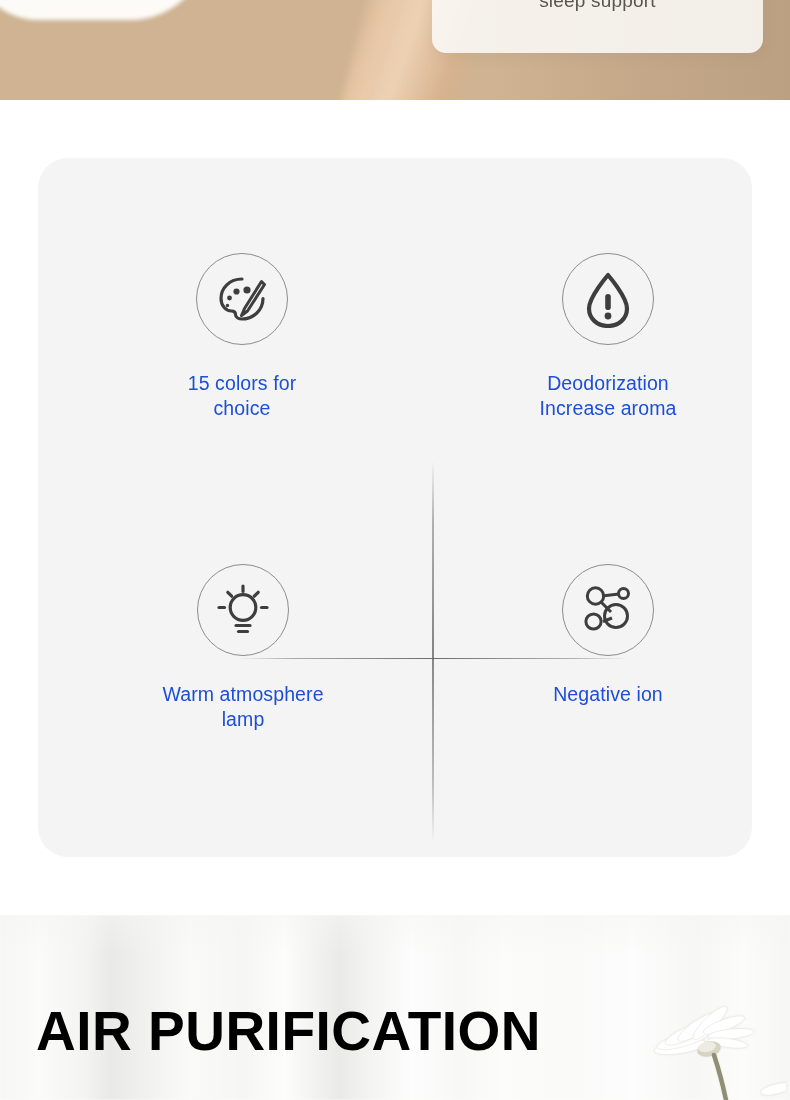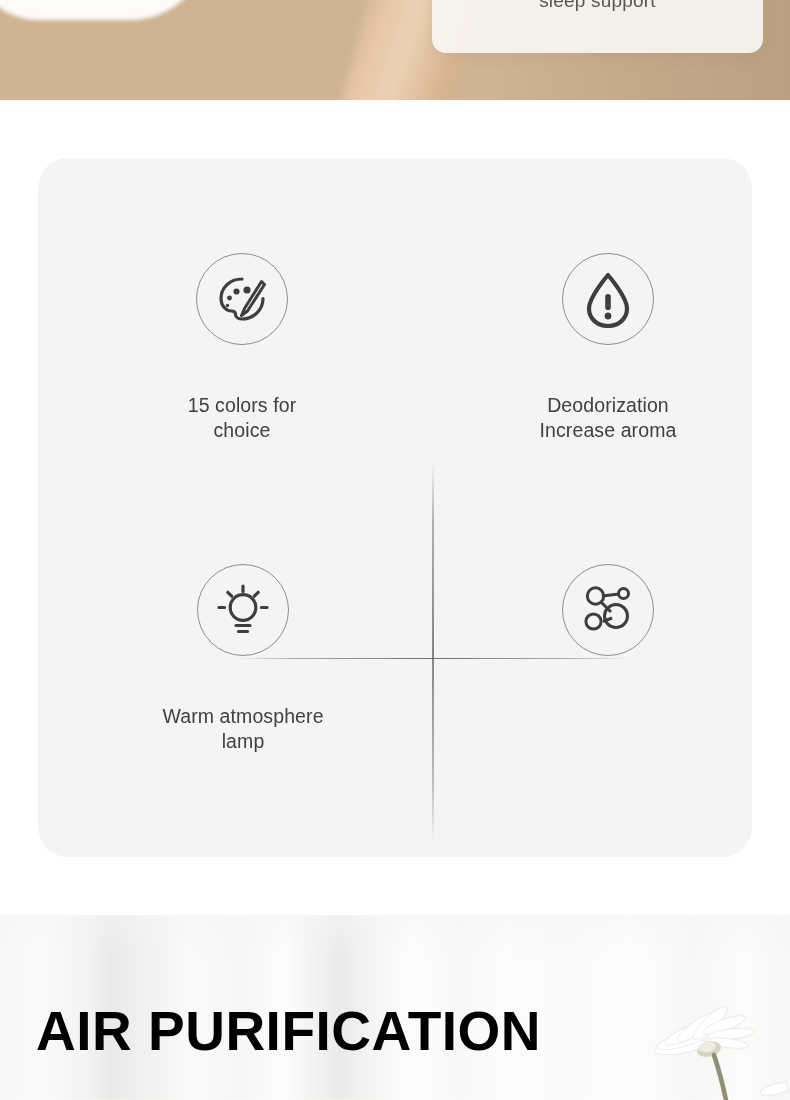--- a/index.html
+++ b/index.html
@@ -150,24 +150,24 @@
     border-radius: 50%;
     margin: 0 auto;
     display: flex;
     align-items: center;
     justify-content: center;
     background: transparent;
   }
   .icon-circle svg { display: block; }
 
   .cell-label {
-    margin-top: 48px;
+    margin-top: 26px;
     font-size: 19.5px;
     line-height: 25px;
-    color: #404040;
+    color: #1d4ed8;
     letter-spacing: .1px;
     white-space: pre-line;
   }
 
   
   .banner {
     position: absolute;
     left: 0; top: 915px;
     width: 790px; height: 185px;
     overflow: hidden;
@@ -295,20 +295,21 @@
             <line x1="23" y1="13" x2="40" y2="11"></line>
             <line x1="22" y1="19" x2="32" y2="29"></line>
             <line x1="24" y1="38.5" x2="33" y2="35"></line>
             <circle cx="16.5" cy="13" r="8.2"></circle>
             <circle cx="44.5" cy="10.5" r="5"></circle>
             <circle cx="37" cy="33" r="11.5"></circle>
             <circle cx="14.5" cy="38.5" r="7.6"></circle>
           </g>
         </svg>
       </div>
+      <div class="cell-label">Negative ion</div>
     </div>
 
   </div>
 </div>
 
 <div class="banner">
   <div class="curtain"></div>
   <div class="vignette"></div>
 </div>
 

